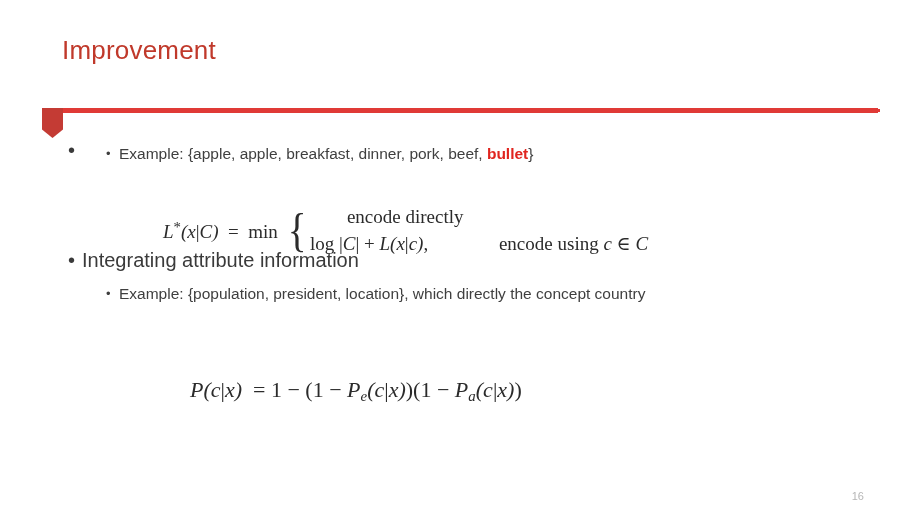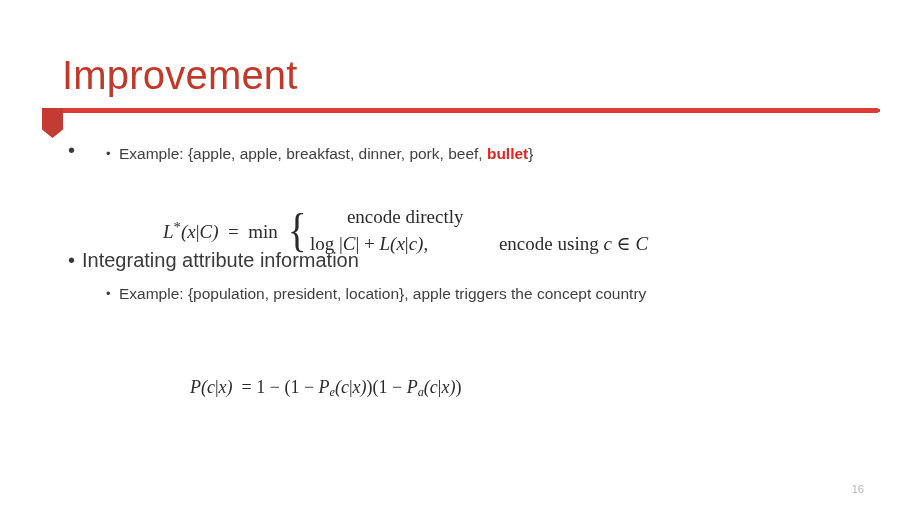--- a/index.html
+++ b/index.html
@@ -19,22 +19,22 @@
   .slide {
     position: absolute;
     inset: 0;
     background: #ffffff;
   }
 
   
   .slide-title {
     position: absolute;
     left: 62px;
-    top: 52px;
-    font-size: 40px;
+    top: 36px;
+    font-size: 26px;
     font-weight: 400;
     letter-spacing: 0.2px;
     color: #c0392b;
     line-height: 1.15;
     white-space: nowrap;
   }
 
   
   .divider-wrap {
     position: absolute;
@@ -170,28 +170,28 @@
   }
   .case-right {
     white-space: nowrap;
     margin-left: 37px;
   }
 
   .formula-2 {
     position: absolute;
     left: 190px;
     top: 377px;
-    font-size: 18px;
+    font-size: 22px;
   }
 
   
   .page-number {
     position: absolute;
     right: 36px;
-    bottom: 10px;
+    bottom: 3px;
     font-size: 11px;
     color: #b6b6b6;
     font-family: "Liberation Sans", sans-serif;
   }
 </style>
 </head>
 <body>
 
 <div class="slide">
 
@@ -213,21 +213,21 @@
       <span>Example: {apple, apple, breakfast, dinner, pork, beef, </span><span class="hl-red">bullet</span><span>}</span>
     </div>
 
     <div class="bullet-l1" style="margin-top:84px;">
       <span class="dot">•</span>
       <span>Integrating attribute information</span>
     </div>
 
     <div class="bullet-l2" style="margin-top:11px;">
       <span class="dot">•</span>
-      <span>Example: {population, president, location}, apple triggers the concept country</span>
+      <span>Example: {population, president, location}, which directly the concept country</span>
     </div>
 
   </div>
 
   <div class="formula formula-1">
     <span class="f1-lhs">
       <span class="math-i">L</span><span class="sup-star">*</span><span class="math-i">(x</span><span class="math-up">|</span><span class="math-i">C)</span>
       <span class="math-up">&nbsp;=&nbsp;</span>
       <span class="math-up">min</span>
     </span>

